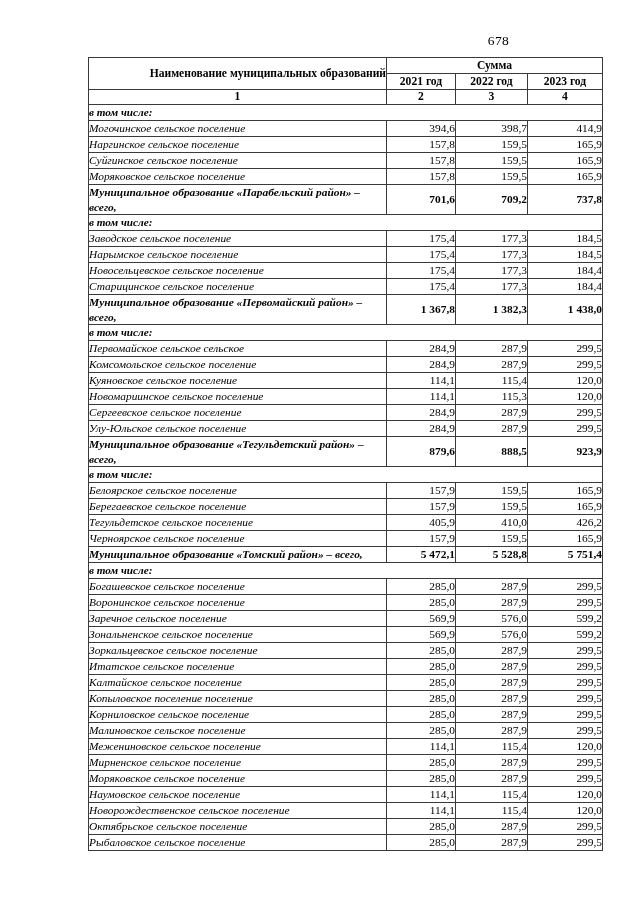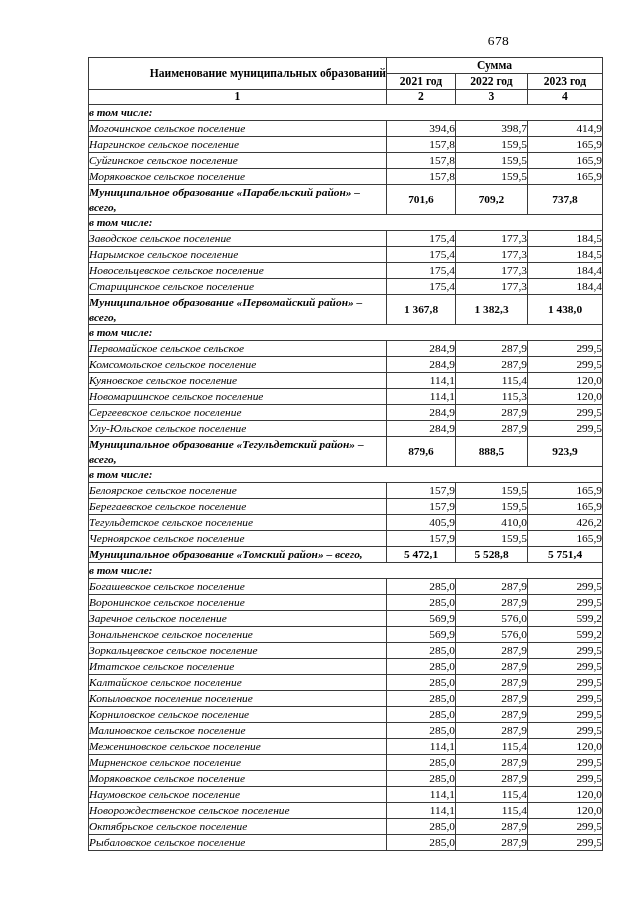--- a/index.html
+++ b/index.html
@@ -99,21 +99,21 @@
     margin-top: 31px;
   }
   tr.total td.name {
     font-weight: bold;
     padding-top: 2px;
     padding-bottom: 2px;
     line-height: 14.5px;
   }
   tr.total td.val {
     font-weight: bold;
-    text-align: center;
+    text-align: right;
     padding-right: 3px;
   }
 </style>
 </head>
 <body>
 
 <div id="page">
 
   <div id="page-number">678</div>
 

